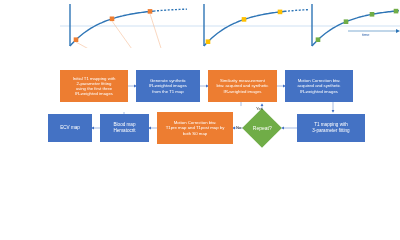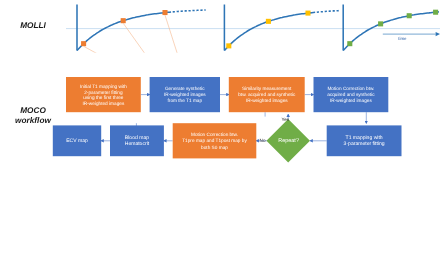--- a/index.html
+++ b/index.html
@@ -34,25 +34,20 @@
 
   svg.conn { position:absolute; left:0; top:0; width:400px; height:156px;
     pointer-events:none; }
 </style>
 </head>
 <body>
 
 <div id="root">
 
   <div class="lbl-side" id="molli-label">
-    <div>MOLLI</div>
-  </div>
-  <div class="lbl-side" id="moco-label">
-    <div>MOCO</div>
-    <div>workflow</div>
   </div>
 
   <div id="plot">
     <svg width="340" height="48" viewBox="0 0 340 48">
 
       <line x1="0" y1="26" x2="340" y2="26" stroke="#9DC3E6" stroke-width="0.5"></line>
 
       <line x1="288" y1="31" x2="336" y2="31" stroke="#2E75B6" stroke-width="0.6"></line>
       <polygon points="336,29 340,31 336,33" fill="#2E75B6"></polygon>
 

